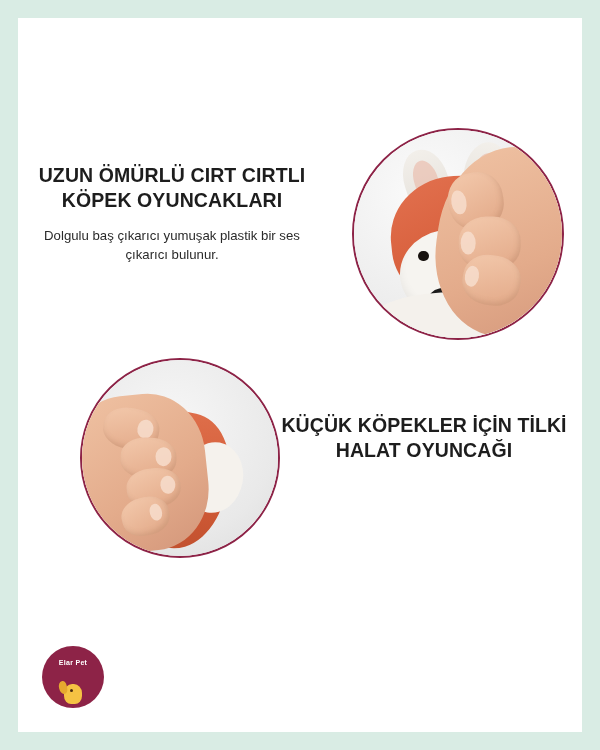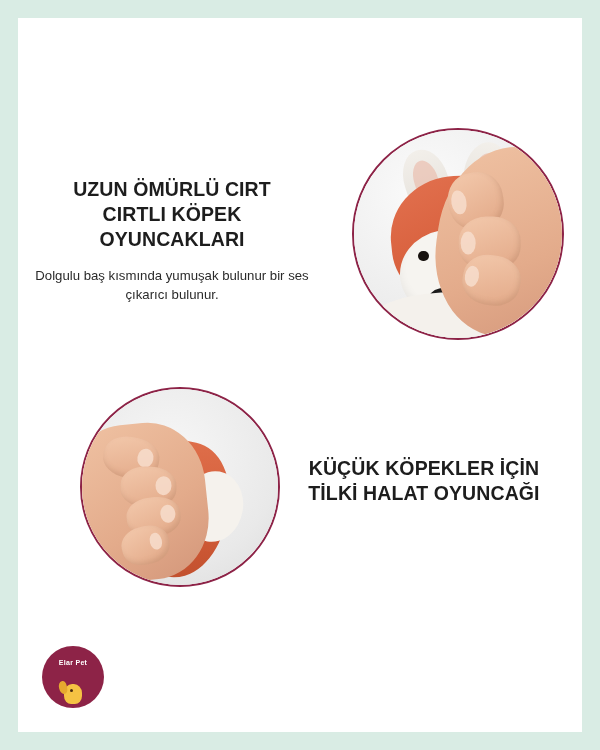--- a/index.html
+++ b/index.html
@@ -44,21 +44,21 @@
     top: 60px;
     width: 280px;
     text-align: center;
   }
   .headline {
     font-weight: bold;
     font-size: 19.5px;
     line-height: 1.28;
     color: #1d1d1d;
     letter-spacing: 0.1px;
-    margin: 14px;
+    margin: 0;
   }
   .subline {
     font-size: 13.2px;
     line-height: 1.45;
     color: #2a2a2a;
     margin: 13px 0 0 0;
   }
 
   
   .photo-circle {
@@ -235,21 +235,21 @@
   }
   .g1 { left: 30%; top: 8%;  width: 40%; height: 26%; transform: rotate(16deg); }
   .g2 { left: 40%; top: 28%; width: 40%; height: 26%; transform: rotate(8deg); }
   .g3 { left: 42%; top: 48%; width: 38%; height: 25%; transform: rotate(0deg); }
   .g4 { left: 36%; top: 66%; width: 34%; height: 24%; transform: rotate(-8deg); }
 
   
   .section-2 {
     position: absolute;
     left: 0;
-    top: 369px;
+    top: 340px;
     width: 564px;
     height: 260px;
   }
   .text-block-2 {
     position: absolute;
     left: 256px;
     top: 55px;
     width: 300px;
     text-align: center;
   }
@@ -319,21 +319,21 @@
 </head>
 <body>
 
 <div class="page">
   <div class="inner-card">
 
     <div class="section-1">
 
       <div class="text-block-1">
         <p class="headline">UZUN ÖMÜRLÜ CIRT CIRTLI KÖPEK OYUNCAKLARI</p>
-        <p class="subline">Dolgulu baş kısmında yumuşak bulunur bir ses çıkarıcı bulunur.</p>
+        <p class="subline">Dolgulu baş çıkarıcı yumuşak plastik bir ses çıkarıcı bulunur.</p>
       </div>
 
       <div class="photo-circle circle-1">
         <div class="photo-inner">
           <div class="bg-soft"></div>
 
           <div class="fox-ear left">
             <div class="fox-ear-inner"></div>
           </div>
           <div class="fox-ear right">

